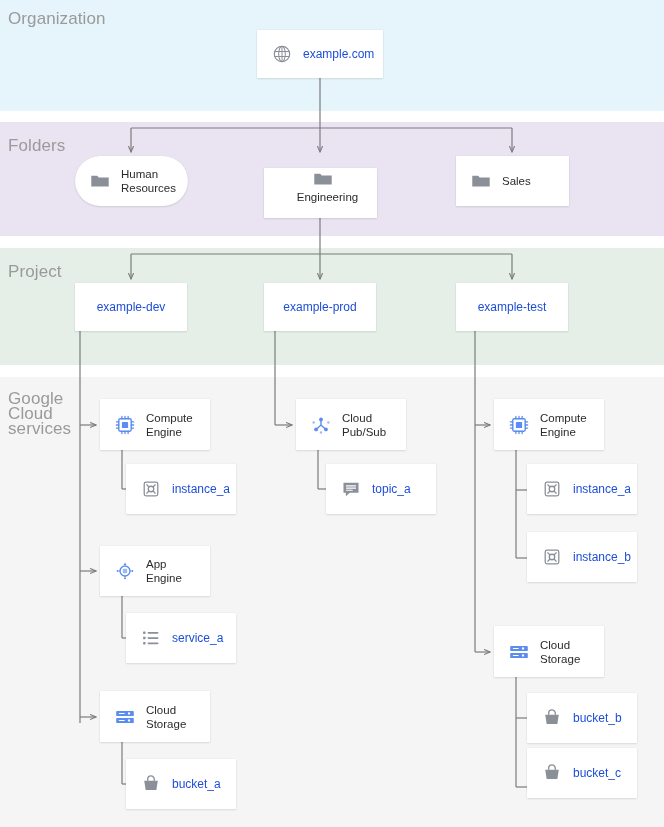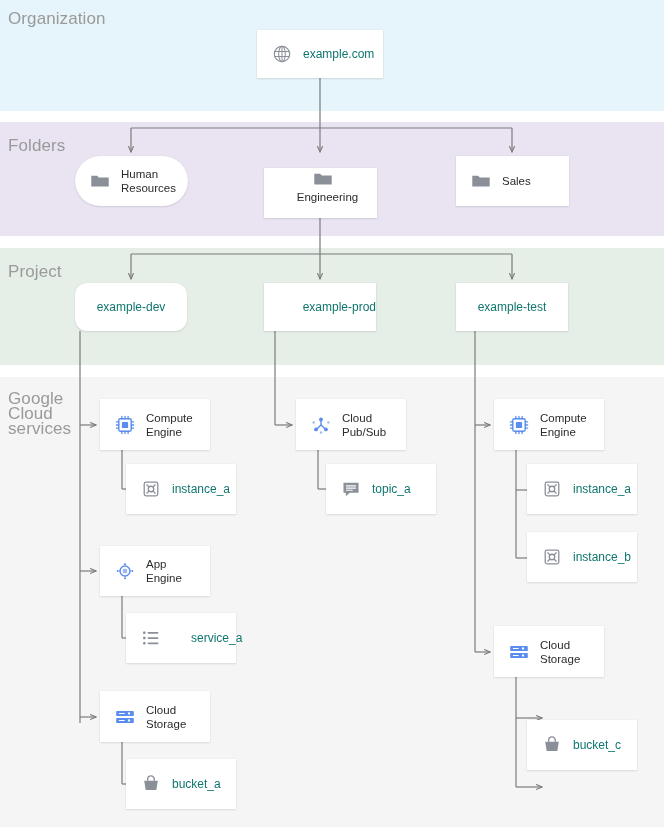--- a/index.html
+++ b/index.html
@@ -61,21 +61,21 @@
   }
   .node.center { justify-content: center; }
   .node.left-pad { padding-left: 14px; }
 
   .node-label {
     font-size: 11.5px;
     line-height: 14px;
     color: #2b2b2b;
     white-space: pre-line;
   }
-  .node-label.plain { font-size: 12px; color: #0f766e; }
+  .node-label.plain { font-size: 12px; color: #1d4ed8; }
 
   .node-icon {
     width: 22px;
     height: 22px;
     flex: 0 0 22px;
     margin-right: 10px;
     position: relative;
   }
   .node-icon svg { display: block; width: 22px; height: 22px; }
 </style>
@@ -184,24 +184,24 @@
 
   <div class="node left-pad" style="left:456px; top:156px; width:113px; height:50px;">
     <span class="node-icon">
       <svg viewBox="0 0 24 24">
         <path d="M2.5,6.2 h6.4 l1.7,2.1 h10.9 v9.6 h-19 z" fill="#8a8f98"></path>
       </svg>
     </span>
     <span class="node-label">Sales</span>
   </div>
 
-  <div class="node center" style="left:75px; top:283px; width:112px; height:48px;border-radius:12px;">
+  <div class="node center" style="left:75px; top:283px; width:112px; height:48px;">
     <span class="node-label plain">example-dev</span>
   </div>
-  <div class="node center" style="left:264px; top:283px; width:112px; height:48px;justify-content:flex-end;">
+  <div class="node center" style="left:264px; top:283px; width:112px; height:48px;">
     <span class="node-label plain">example-prod</span>
   </div>
   <div class="node center" style="left:456px; top:283px; width:112px; height:48px;">
     <span class="node-label plain">example-test</span>
   </div>
 
   <div class="node left-pad" style="left:100px; top:399px; width:110px; height:51px;">
     <span class="node-icon">
       <svg viewBox="0 0 24 24">
         <rect x="5.2" y="5.2" width="13.6" height="13.6" rx="1.6" fill="none" stroke="#5b8def" stroke-width="1.5"></rect>
@@ -244,21 +244,21 @@
         <path d="M12,2.6 L13.5,5.4 L10.5,5.4 Z" fill="#5b8def"></path>
         <g stroke="#5b8def" stroke-width="1.2">
           <path d="M5.4,12 H6.6 M17.4,12 H18.6 M12,17.4 V18.6"></path>
         </g>
       </svg>
     </span>
     <span class="node-label">App
 Engine</span>
   </div>
 
-  <div class="node left-pad" style="left:126px; top:613px; width:110px; height:50px;gap:19px;">
+  <div class="node left-pad" style="left:126px; top:613px; width:110px; height:50px;">
     <span class="node-icon">
       <svg viewBox="0 0 24 24">
         <g fill="#8a8f98">
           <rect x="3.4" y="5.0" width="2.6" height="2.6" rx="0.5"></rect>
           <rect x="3.4" y="10.7" width="2.6" height="2.6" rx="0.5"></rect>
           <rect x="3.4" y="16.4" width="2.6" height="2.6" rx="0.5"></rect>
           <rect x="8.2" y="5.4" width="12" height="1.9" rx="0.9"></rect>
           <rect x="8.2" y="11.1" width="12" height="1.9" rx="0.9"></rect>
           <rect x="8.2" y="16.8" width="12" height="1.9" rx="0.9"></rect>
         </g>
@@ -377,24 +377,33 @@
         <rect x="5.2" y="7.7" width="6.6" height="1.1" rx="0.5" fill="#ffffff"></rect>
         <rect x="5.2" y="15.3" width="6.6" height="1.1" rx="0.5" fill="#ffffff"></rect>
         <circle cx="16.4" cy="8.2" r="1.25" fill="#ffffff"></circle>
         <circle cx="16.4" cy="15.8" r="1.25" fill="#ffffff"></circle>
       </svg>
     </span>
     <span class="node-label">Cloud
 Storage</span>
   </div>
 
-
-  <div class="node left-pad" style="left:527px; top:720px; width:110px; height:50px;text-align:center;">
+  <div class="node left-pad" style="left:527px; top:693px; width:110px; height:50px;">
     <span class="node-icon">
       <svg viewBox="0 0 24 24">
         <path d="M4.6,8.4 h14.8 l-1.6,10.2 h-11.6 z" fill="#8a8f98"></path>
         <path d="M8.4,8.4 v-1.6 a3.6,3.6 0 0 1 7.2,0 v1.6" fill="none" stroke="#8a8f98" stroke-width="1.5"></path>
       </svg>
     </span>
+    <span class="node-label plain">bucket_b</span>
+  </div>
+
+  <div class="node left-pad" style="left:527px; top:748px; width:110px; height:50px;text-align:center;">
+    <span class="node-icon">
+      <svg viewBox="0 0 24 24">
+        <path d="M4.6,8.4 h14.8 l-1.6,10.2 h-11.6 z" fill="#8a8f98"></path>
+        <path d="M8.4,8.4 v-1.6 a3.6,3.6 0 0 1 7.2,0 v1.6" fill="none" stroke="#8a8f98" stroke-width="1.5"></path>
+      </svg>
+    </span>
     <span class="node-label plain">bucket_c</span>
   </div>
 
 </div>
 
 </body></html>

